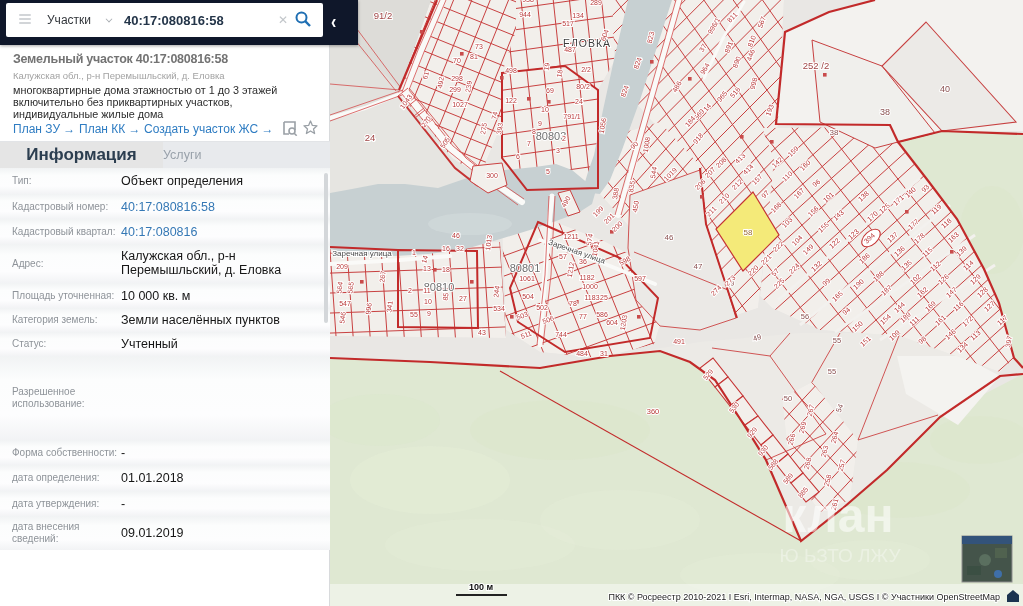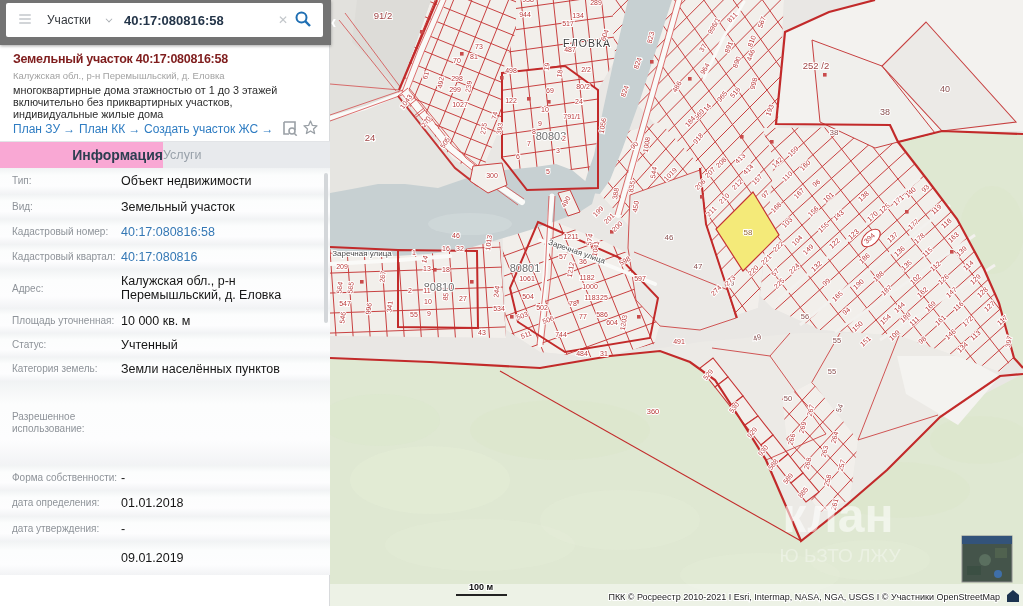--- a/index.html
+++ b/index.html
@@ -1,31 +1,31 @@
 <!DOCTYPE html>
 <html><head><meta charset="utf-8"><style>
 *{margin:0;padding:0;box-sizing:border-box}
 html,body{width:1023px;height:606px;overflow:hidden;background:#fff;
   font-family:"Liberation Sans",sans-serif;position:relative}
 #panel{position:absolute;left:0;top:45px;width:330px;height:561px;background:#fff;z-index:5;border-right:1px solid #d8dadc}
-#hdr{position:absolute;left:0;top:0;width:331px;height:45px;background:#737373;z-index:8;box-shadow:0 1px 3px rgba(0,0,0,.35)}
+#hdr{position:absolute;left:0;top:0;width:358px;height:45px;background:#0f172a;z-index:8;box-shadow:0 1px 3px rgba(0,0,0,.35)}
 #sbox{position:absolute;left:6px;top:3px;width:317px;height:34px;background:#fff;border-radius:2px}
 .hbar{position:absolute;left:13px;width:12px;height:2px;background:#d2d5d8;border-radius:1px}
 #uch{position:absolute;left:41px;top:10px;font-size:12px;color:#33373c}
 #car{position:absolute;left:100px;top:13px;width:6px;height:6px;border-right:1.5px solid #a6abb0;border-bottom:1.5px solid #a6abb0;transform:rotate(45deg) scale(.8)}
 #qry{position:absolute;left:118px;top:9.5px;font-size:13px;font-weight:bold;color:#243549}
 #clr{position:absolute;left:272px;top:10px;font-size:12px;color:#c2c6ca}
 #chev{position:absolute;left:331px;top:12px;color:#fff;font-size:16px;font-weight:bold;transform:scaleY(1.3)}
-#ttl{position:absolute;left:13px;top:7px;font-size:12.5px;font-weight:bold;color:#7f1d1d;letter-spacing:-0.25px}
+#ttl{position:absolute;left:13px;top:7px;font-size:12.5px;font-weight:bold;color:#737373;letter-spacing:-0.25px}
 #sub{position:absolute;left:13px;top:25px;font-size:9.5px;color:#a2a2a2}
 #para{position:absolute;left:13px;top:39px;width:312px;font-size:10.8px;line-height:12px;color:#2d2d2d}
 .lk{position:absolute;top:77px;font-size:12px;color:#2e7cc2}
 .ticon{position:absolute;top:75px;color:#9aa0a6}
 #tabs{position:absolute;left:0;top:96px;width:330px;height:27px;border-top:1px solid #e2e4e7}
-#tab1{position:absolute;left:0;top:0;width:163px;height:27px;background:#f9a8d4;text-align:right;font-size:14px;font-weight:bold;color:#2c3e50;line-height:26px}
+#tab1{position:absolute;left:0;top:0;width:163px;height:27px;background:#e5e5e5;text-align:center;font-size:17px;font-weight:bold;color:#2c3e50;line-height:26px}
 #tab2{position:absolute;left:163px;top:0;width:167px;height:27px;background:#e8eaed;text-align:left;font-size:12.5px;color:#99a1aa;line-height:26px}
 #tbl{position:absolute;left:0;top:123px;width:398px}
 .row{position:relative;width:330px;background:linear-gradient(180deg,#f1f3f4 0,#fcfdfd 28%,#fdfdfe 70%,#f2f3f5 100%)}
 .rl{position:absolute;left:12px;top:50%;transform:translateY(-50%);width:118px;font-size:10px;color:#8e9399;line-height:12px}
 .rv{position:absolute;left:121px;top:50%;transform:translateY(-50%);width:208px;font-size:12.5px;color:#161616;line-height:14.8px}
 .lnk{color:#3578b5}
 #sbar{position:absolute;right:1px;top:128px;width:4px;height:150px;background:#d4d7da;border-radius:2px;z-index:6}
 </style></head><body>
 <svg id="map" width="693" height="606" viewBox="330 0 693 606" style="position:absolute;left:330px;top:0" font-family="Liberation Sans,sans-serif">
     <defs>
@@ -479,66 +479,63 @@
   <svg class="ticon" style="left:303px" width="15" height="15" viewBox="0 0 15 15">
       <path d="M7.5,1 L9.4,5.4 14,5.8 10.5,8.9 11.6,13.5 7.5,11 3.4,13.5 4.5,8.9 1,5.8 5.6,5.4 Z" stroke="#9aa0a6" stroke-width="1.3" fill="none" stroke-linejoin="round"></path>
     </svg>
   <div id="tabs">
       <div id="tab1">Информация</div>
       <div id="tab2">Услуги</div>
     </div>
   <div id="tbl">
       <div class="row" style="height:26px">
         <div class="rl">Тип:</div>
-        <div class="rv">Объект недвижимости</div>
-      </div>
-      <div class="row" style="height:25px">
-        <div class="rl">Вид:</div>
-        <div class="rv">Земельный участок</div>
+        <div class="rv">Объект определения</div>
       </div>
       <div class="row" style="height:25px">
         <div class="rl">Кадастровый номер:</div>
         <div class="rv"><span class="lnk">40:17:080816:58</span></div>
       </div>
       <div class="row" style="height:25px">
         <div class="rl">Кадастровый квартал:</div>
         <div class="rv"><span class="lnk">40:17:080816</span></div>
       </div>
       <div class="row" style="height:39px">
         <div class="rl">Адрес:</div>
         <div class="rv">Калужская обл., р-н Перемышльский, д. Еловка</div>
       </div>
       <div class="row" style="height:25px">
         <div class="rl">Площадь уточненная:</div>
         <div class="rv">10 000 кв. м</div>
       </div>
       <div class="row" style="height:24px">
+        <div class="rl">Категория земель:</div>
+        <div class="rv">Земли населённых пунктов</div>
+      </div>
+      <div class="row" style="height:24px">
         <div class="rl">Статус:</div>
         <div class="rv">Учтенный</div>
-      </div>
-      <div class="row" style="height:24px">
-        <div class="rl">Категория земель:</div>
-        <div class="rv">Земли населённых пунктов</div>
       </div>
       <div class="row" style="height:84px">
         <div class="rl">Разрешенное использование:</div>
       </div>
       <div class="row" style="height:25px">
         <div class="rl">Форма собственности:</div>
         <div class="rv">-</div>
       </div>
       <div class="row" style="height:26px">
         <div class="rl">дата определения:</div>
         <div class="rv">01.01.2018</div>
       </div>
       <div class="row" style="height:25px">
         <div class="rl">дата утверждения:</div>
         <div class="rv">-</div>
       </div>
       <div class="row" style="height:34px">
+        <div class="rl">дата внесения<br>сведений:</div>
         <div class="rv">09.01.2019</div>
       </div>
     </div>
   <div id="sbar"></div>
 </div>
 <div id="hdr">
   <div id="sbox">
     <div class="hbar" style="top:11px"></div>
       <div class="hbar" style="top:15px"></div>
       <div class="hbar" style="top:19px"></div>

